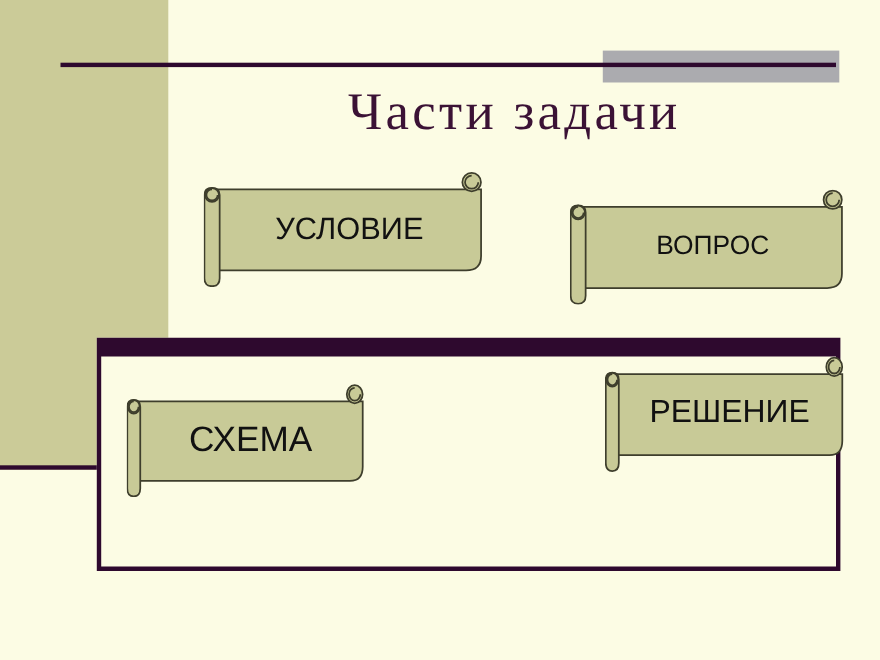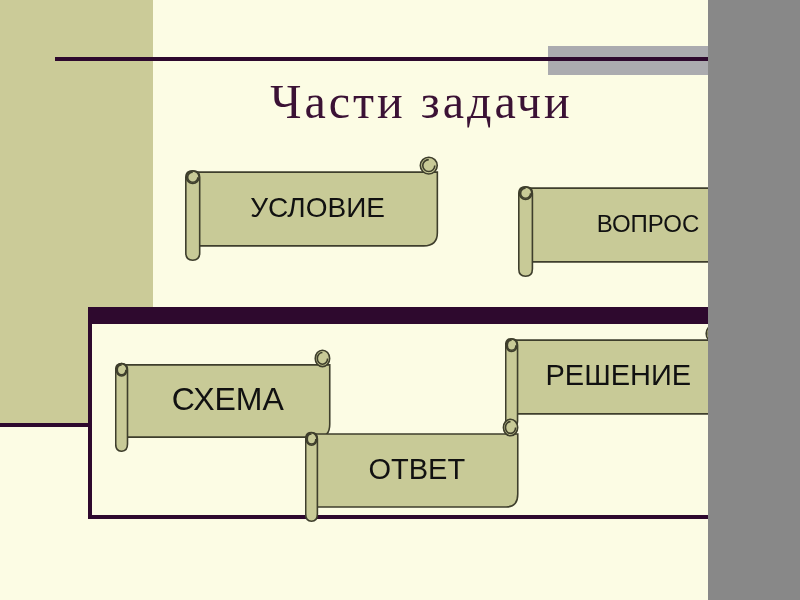--- a/index.html
+++ b/index.html
@@ -9,21 +9,21 @@
     --title-text:#3B1235;
     --gray-highlight:#ABABAF;
     --scroll-fill:#C8CA97;
     --scroll-outline:#3E3E2C;
     --label-text:#111111;
   }
   html,body{margin:0;padding:0;}
   body{background:#888;font-family:"Liberation Sans",sans-serif;}
   .slide{
     position:relative;
-    width:708px;height:600px;
+    width:800px;height:600px;
     background:var(--background);
     overflow:hidden;
   }
   .band{
     position:absolute;left:0;top:0;
     width:153px;height:423px;
     background:var(--left-band);
     border-bottom:4px solid var(--accent-purple);
     z-index:0;
   }
@@ -63,21 +63,21 @@
   .scroll .shape{position:absolute;left:0;top:0;width:100%;height:100%;display:block;}
   .scroll .label{
     position:absolute;left:6%;top:14%;width:92%;height:71%;
     display:flex;align-items:center;justify-content:center;
     color:var(--label-text);
     white-space:nowrap;
   }
   .s-uslovie {left:185px;top:156px;width:255px;height:105px;font-size:28px;}
   .s-vopros  {left:518px;top:172px;width:250px;height:105px;font-size:24px;}
   .s-shema   {left:115px;top:349px;width:217px;height:103px;font-size:32px;text-align:center;}
-  .s-reshenie{left:505px;top:324px;width:218px;height:105px;font-size:29px;text-align:right;}
+  .s-reshenie{left:550px;top:324px;width:218px;height:105px;font-size:29px;text-align:right;}
   .s-otvet   {left:305px;top:418px;width:215px;height:104px;font-size:29px;}
   .sf{fill:var(--scroll-fill);stroke:var(--scroll-outline);stroke-width:1.6;}
   .hook{fill:none;stroke:var(--scroll-outline);stroke-width:1.6;}
   .defs-holder{position:absolute;width:0;height:0;overflow:hidden;}
 </style>
 </head>
 <body>
 
 <svg class="defs-holder" aria-hidden="true">
   <symbol id="scrollShape" viewBox="0 0 250 104" preserveAspectRatio="none">
@@ -122,20 +122,14 @@
     <div class="label">СХЕМА</div>
   </div>
 
   <div class="scroll s-reshenie">
     <svg class="shape" aria-hidden="true">
         <use href="#scrollShape"></use>
       </svg>
     <div class="label">РЕШЕНИЕ</div>
   </div>
 
-  <div class="scroll s-otvet">
-    <svg class="shape" aria-hidden="true">
-        <use href="#scrollShape"></use>
-      </svg>
-    <div class="label">ОТВЕТ</div>
-  </div>
 
 </div>
 
 </body></html>

